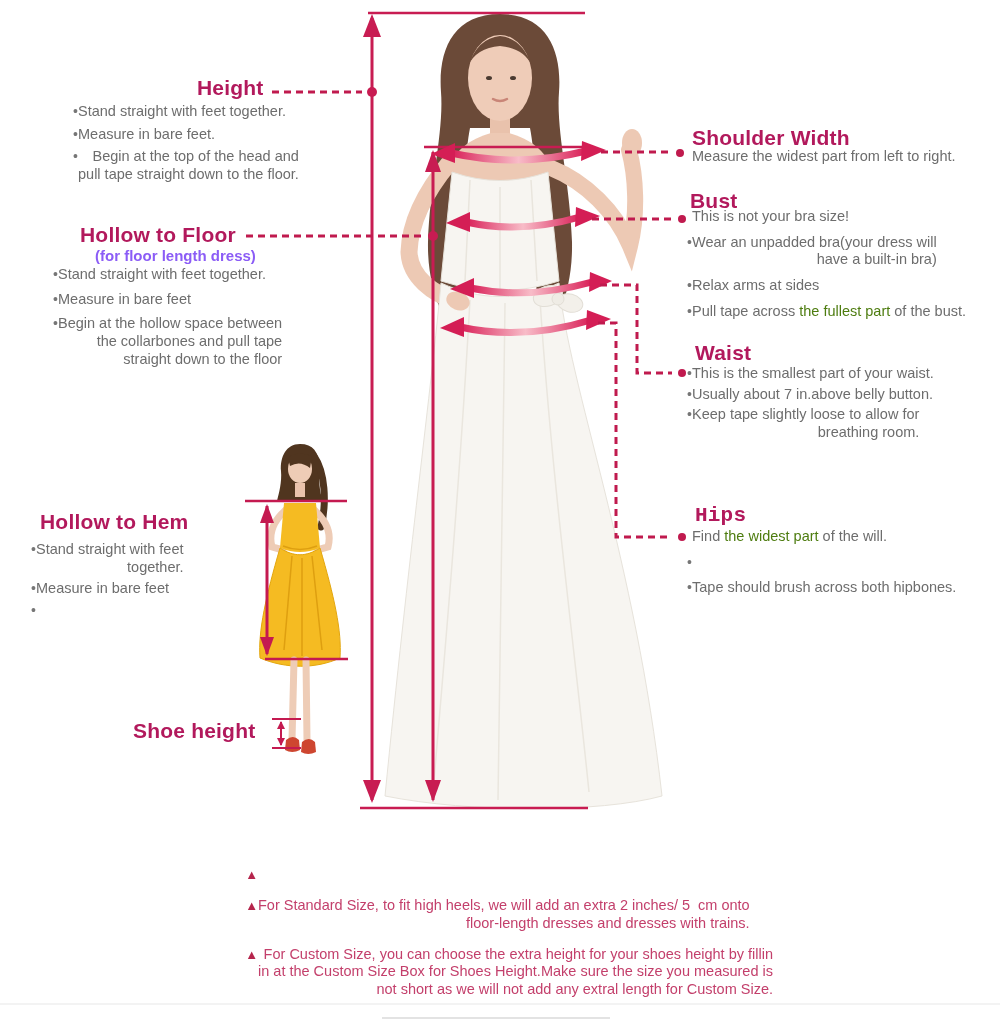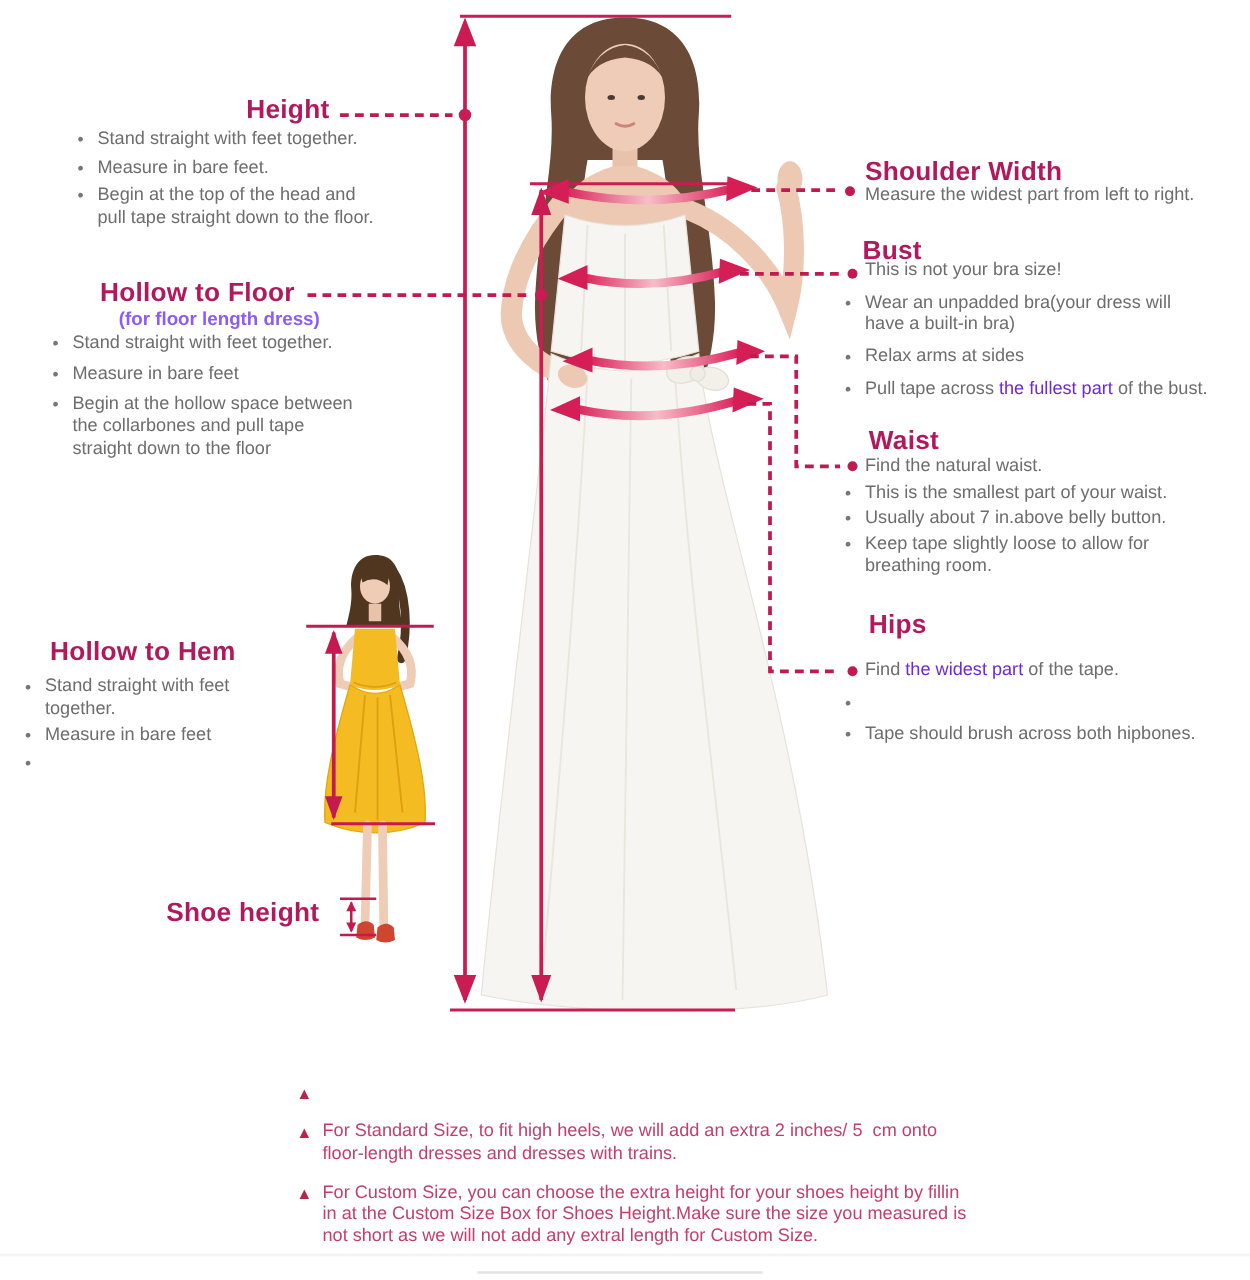--- a/index.html
+++ b/index.html
@@ -1,28 +1,29 @@
 <!DOCTYPE html>
 <html><head>
 <meta charset="utf-8">
 <style>
   html,body{margin:0;padding:0;background:#ffffff;}
   #canvas{
     position:relative;width:1000px;height:1024px;background:#ffffff;overflow:hidden;
     font-family:"Liberation Sans",sans-serif;
+    text-align:right;
   }
   svg{position:absolute;left:0;top:0;}
   .h{position:absolute;font-weight:bold;font-size:21px;color:#b2195c;letter-spacing:.2px;white-space:nowrap;}
   .sub{position:absolute;font-size:15px;font-weight:bold;color:#8b5cf6;white-space:nowrap;}
   .list{position:absolute;color:#6d6d6d;font-size:14.5px;line-height:1.22;}
   .item{display:flex;align-items:flex-start;}
   .dot{width:16px;flex:0 0 16px;color:#767676;font-size:14px;line-height:1.25;}
   .dot.hide{visibility:hidden;}
   .t{white-space:pre-wrap;}
-  .em{color:#6d28d9;}
+  .em{color:#4d7c0f;}
   .gap5 .item{margin-bottom:5px;}
   .gap7 .item{margin-bottom:7px;}
   .gap4 .item{margin-bottom:4px;}
   .gap3 .item{margin-bottom:3px;}
   .gap8 .item{margin-bottom:8px;}
   .notes{position:absolute;left:237px;top:866px;width:620px;}
   .note{display:flex;align-items:flex-start;margin-bottom:13px;color:#c33f6b;font-size:14.5px;line-height:1.22;}
   .tri{width:21px;flex:0 0 21px;color:#b5254c;font-size:13px;line-height:1.4;}
   .faint-band{position:absolute;left:0;top:1003px;width:1000px;height:2px;background:#f3f3f3;}
   .faint-rule{position:absolute;left:382px;top:1017px;width:228px;height:2px;background:#e3e3e3;}
@@ -229,43 +230,39 @@
       </div>
     <div class="item">
         <span class="dot">•</span>
         <span class="t"><span>Pull tape across </span><span class="em">the fullest part</span><span> of the bust.</span></span>
       </div>
   </div>
 
   <div class="h" style="left:695px;top:341px;">Waist</div>
   <div class="list gap3" style="left:676px;top:365px;width:320px;">
     <div class="item">
-        <span class="dot hide">•</span>
-        <span class="t">Find the natural waist.</span>
-      </div>
-    <div class="item">
         <span class="dot">•</span>
         <span class="t">This is the smallest part of your waist.</span>
       </div>
     <div class="item">
         <span class="dot">•</span>
         <span class="t">Usually about 7 in.above belly button.</span>
       </div>
     <div class="item">
         <span class="dot">•</span>
         <span class="t">Keep tape slightly loose to allow for
 breathing room.</span>
       </div>
   </div>
 
-  <div class="h" style="left:695px;top:488px;">Hips</div>
+  <div class="h" style="left:695px;top:504px;font-family:Liberation Mono, monospace;">Hips</div>
   <div class="list gap8" style="left:676px;top:528px;width:320px;">
     <div class="item">
         <span class="dot hide">•</span>
-        <span class="t"><span>Find </span><span class="em">the widest part</span><span> of the tape.</span></span>
+        <span class="t"><span>Find </span><span class="em">the widest part</span><span> of the will.</span></span>
       </div>
     <div class="item">
         <span class="dot">•</span>
       </div>
     <div class="item">
         <span class="dot">•</span>
         <span class="t">Tape should brush across both hipbones.</span>
       </div>
   </div>
 

